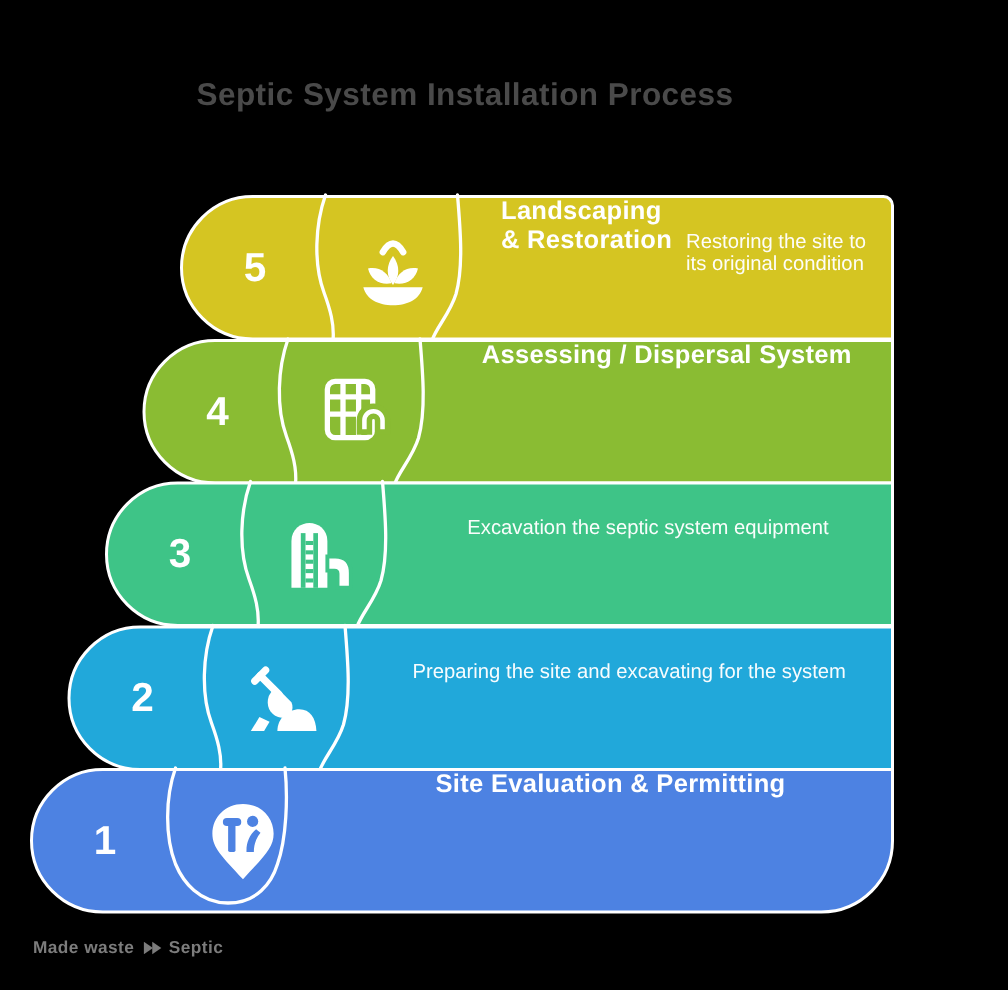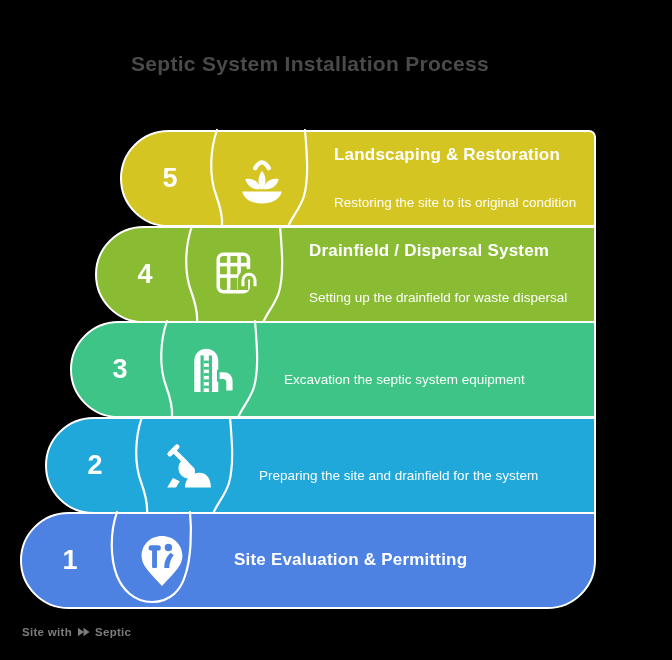--- a/index.html
+++ b/index.html
@@ -32,21 +32,21 @@
   }
   .icon-cell{
     position:absolute;left:96px;top:0;bottom:0;width:88px;
     display:flex;align-items:center;justify-content:center;
   }
   .dividers{position:absolute;left:0;top:0;overflow:visible;pointer-events:none;}
   .dv{fill:none;stroke:#fff;stroke-width:2.2;stroke-linecap:round;}
 
   .texts{
     position:absolute;left:212px;right:14px;top:0;bottom:0;
-    display:flex;flex-direction:column;justify-content:center;gap:9px;
+    display:flex;flex-direction:row;justify-content:center;gap:9px;
   }
   .step-title{color:#fff;font-size:17px;font-weight:bold;letter-spacing:.2px;line-height:1.1;}
   .step-desc{color:rgba(255,255,255,.97);font-size:13.5px;line-height:1.1;margin-top:22px;}
 
   .watermark{
     position:absolute;left:22px;top:626px;
     display:flex;align-items:center;gap:5px;
     font-size:11.5px;font-weight:bold;letter-spacing:.3px;
   }
   .watermark svg{display:block;}
@@ -91,22 +91,21 @@
           <line x1="6" y1="26" x2="35" y2="26"></line>
         </g>
         <path fill="#fff" stroke="var(--c)" stroke-width="3.5" d="M26.5,30 a9,9 0 0 1 18,0 l0,7.5 l-6.4,0 l0,-7.5 a2.6,2.6 0 0 0 -5.2,0 l0,7.5 l-6.4,0 Z"></path>
       </svg>
     </div>
     <svg class="dividers" width="270" height="93" viewBox="0 0 270 93">
       <path class="dv" d="M95,-2 C88,18 87,44 94,63 C98,74 101,84 100,95"></path>
       <path class="dv" d="M183,-2 C185,22 187,46 182,64 C178,77 169,86 166,95"></path>
     </svg>
     <div class="texts">
-      <div class="step-title">Drainfield / Dispersal System</div>
-      <div class="step-desc">Setting up the drainfield for waste dispersal</div>
+      <div class="step-title">Assessing / Dispersal System</div>
     </div>
   </section>
 
   <section class="step s3" style="background-color: rgb(62, 196, 135); --c: #3ec487;">
     <div class="num">3</div>
     <div class="icon-cell">
       <svg width="50" height="50" viewBox="0 0 48 48">
         <path fill="#fff" d="M7,45 L7,15 C7,7.5 13,3.5 18.5,3.5 C24,3.5 30,7.5 30,15 L30,45 Z"></path>
         <rect x="13" y="10" width="3" height="35" fill="var(--c)"></rect>
         <rect x="21" y="10" width="3" height="35" fill="var(--c)"></rect>
@@ -140,21 +139,21 @@
         <path fill="#fff" d="M20.5,16.5 L31,27 C33.5,32.5 29,38.5 22.5,36.5 C17,34.5 14.5,29 16.5,23 Z"></path>
         <path fill="#fff" d="M22,45.5 C22,37 29,31.5 36,31.5 C43,31.5 46.5,37 47,45.5 Z"></path>
         <path fill="#fff" d="M5,45.5 L10.5,36.5 L17,39.5 L13.5,45.5 Z"></path>
       </svg>
     </div>
     <svg class="dividers" width="270" height="93" viewBox="0 0 270 93">
       <path class="dv" d="M95,-2 C88,18 87,44 94,63 C98,74 101,84 100,95"></path>
       <path class="dv" d="M183,-2 C185,22 187,46 182,64 C178,77 169,86 166,95"></path>
     </svg>
     <div class="texts">
-      <div class="step-desc">Preparing the site and drainfield for the system</div>
+      <div class="step-desc">Preparing the site and excavating for the system</div>
     </div>
   </section>
 
   <section class="step s1" style="background-color: rgb(77, 130, 226); --c: #4d82e2;">
     <div class="num">1</div>
     <div class="icon-cell">
       <svg width="56" height="56" viewBox="0 0 48 48">
         <path fill="#fff" d="M24,2.5 C14,2.5 6.5,10 6.5,19.5 C6.5,27.5 12,32.5 24,45.5 C36,32.5 41.5,27.5 41.5,19.5 C41.5,10 34,2.5 24,2.5 Z"></path>
         <g fill="var(--c)">
           <rect x="15.5" y="13" width="4.2" height="17" rx="1"></rect>
@@ -166,21 +165,21 @@
     </div>
     <svg class="dividers" width="270" height="93" viewBox="0 0 270 93">
       <path class="dv" d="M95,-2 C88,18 88,44 95,62 C100,74 111,88 130,88 C149,88 159,75 163,62 C169,45 170,18 168,-2"></path>
     </svg>
     <div class="texts">
       <div class="step-title">Site Evaluation &amp; Permitting</div>
     </div>
   </section>
 
   <div class="watermark" style="color: rgb(124, 124, 124);">
-    <span>Site with</span>
+    <span>Made waste</span>
     <svg width="13" height="12" viewBox="0 0 14 12">
       <path fill="currentColor" d="M1,1.5 L7.5,6 L1,10.5 Z"></path>
       <path fill="currentColor" d="M7,1.5 L13.5,6 L7,10.5 Z"></path>
     </svg>
     <span>Septic</span>
   </div>
 
 </div>
 
 </body></html>

